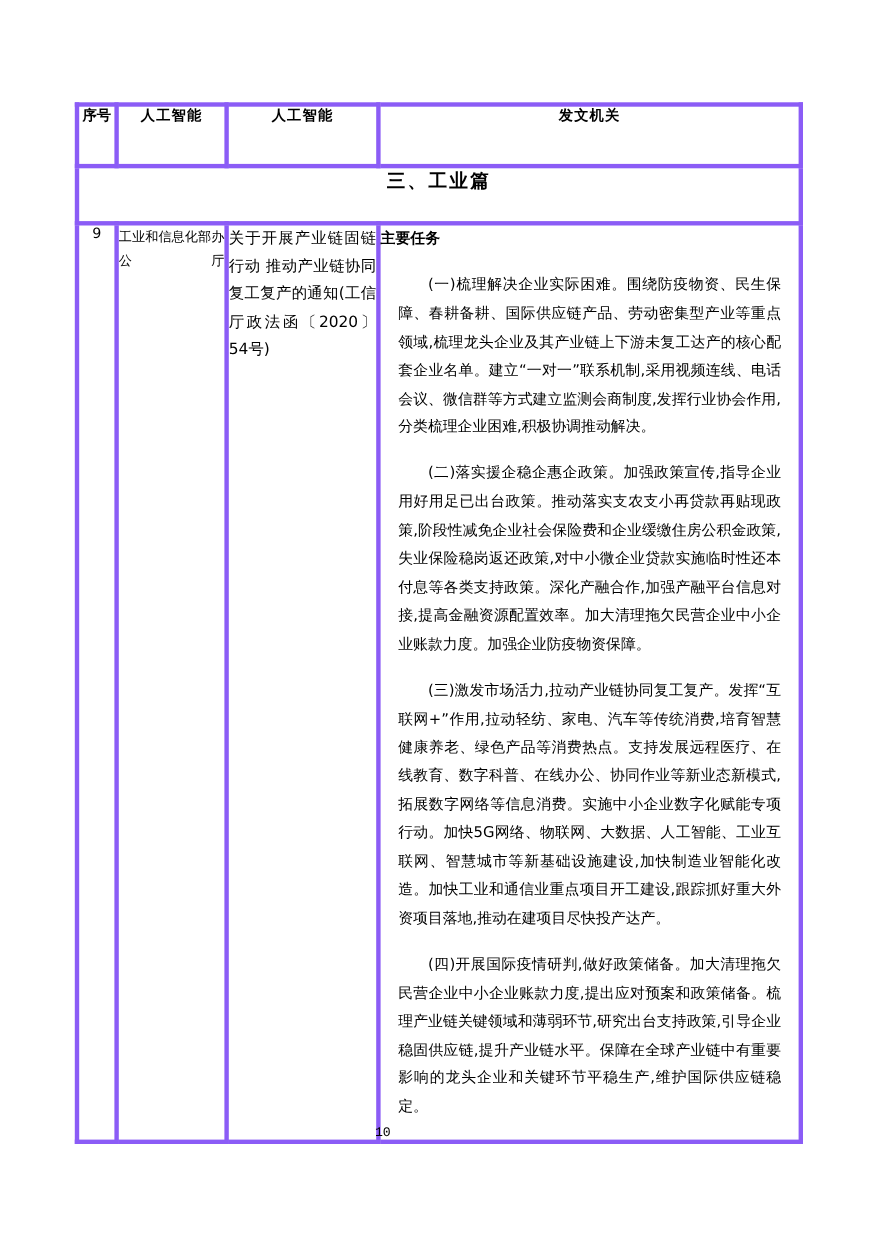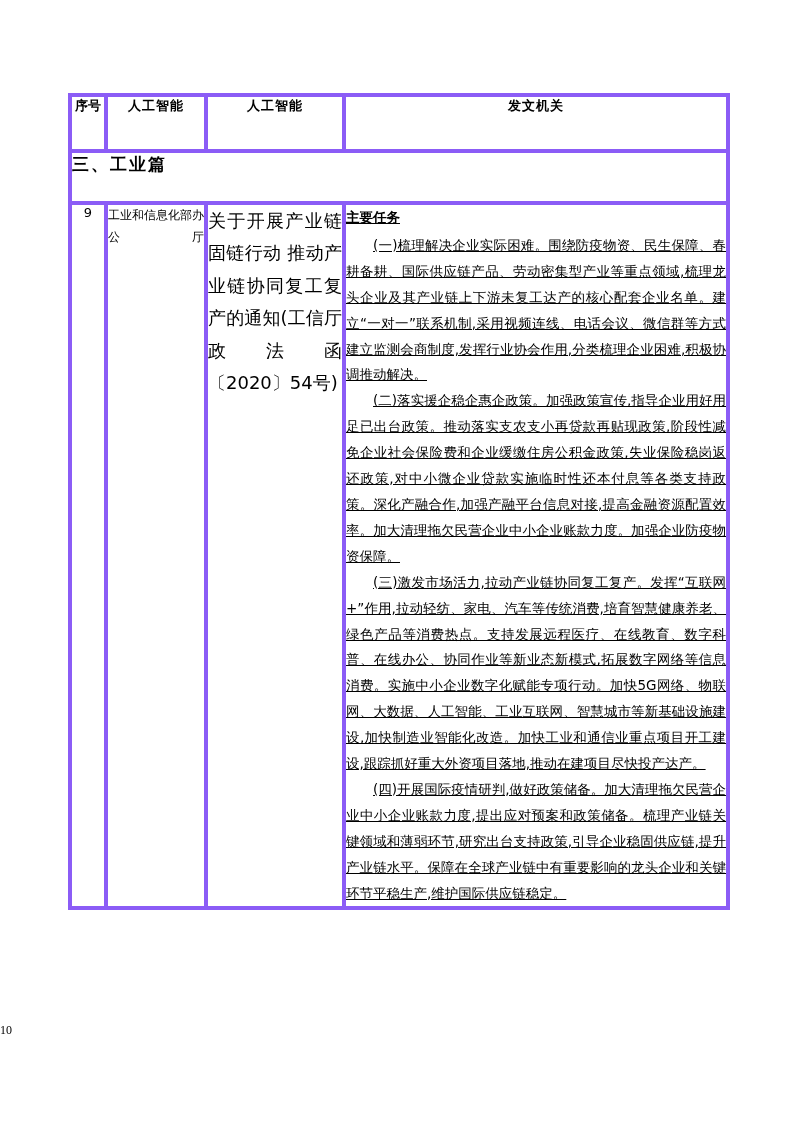--- a/index.html
+++ b/index.html
@@ -52,21 +52,21 @@
     line-height: 1.45;
     padding: 4px 2px;
   }
   .hdr-cell.seq {
     letter-spacing: 0;
     line-height: 1.35;
   }
 
   
   .section-cell {
-    text-align: left;
+    text-align: center;
     vertical-align: middle;
     font-size: 17px;
     font-weight: bold;
     letter-spacing: 2px;
     height: 48px;
     padding: 8px 0;
   }
 
   
   .seq-cell {
@@ -79,54 +79,53 @@
     vertical-align: middle;
     font-size: 12px;
     line-height: 1.8;
     padding: 6px 7px;
     text-align: justify;
     text-align-last: justify;
     text-justify: inter-ideograph;
   }
   .title-cell {
     vertical-align: middle;
-    font-size: 18px;
+    font-size: 14px;
     line-height: 1.8;
     padding: 6px 8px;
     text-align: justify;
     text-justify: inter-ideograph;
   }
   .main-cell {
     vertical-align: top;
     font-size: 13.5px;
     line-height: 1.92;
     padding: 34px 12px 18px 12px;
     text-align: justify;
     text-justify: inter-ideograph;
-    text-decoration: underline;
   }
   .main-cell .lead {
     font-weight: bold;
     margin: 0 0 2px 0;
   }
   .main-cell p {
-    margin: 0;
+    margin: 16px;
     text-indent: 2em;
   }
   .main-cell p.noindent {
     text-indent: 0;
   }
   .page-number {
     position: absolute;
     left: 0;
     top: 1023px;
     width: 696px;
-    text-align: left;
+    text-align: center;
     font-size: 12px;
-    font-family: Liberation Serif, serif;
+    font-family: Liberation Mono, monospace;
   }
 </style>
 </head>
 <body>
 
 <div class="page">
 
   <table class="doc-table">
     <colgroup>
       <col class="col-seq">

